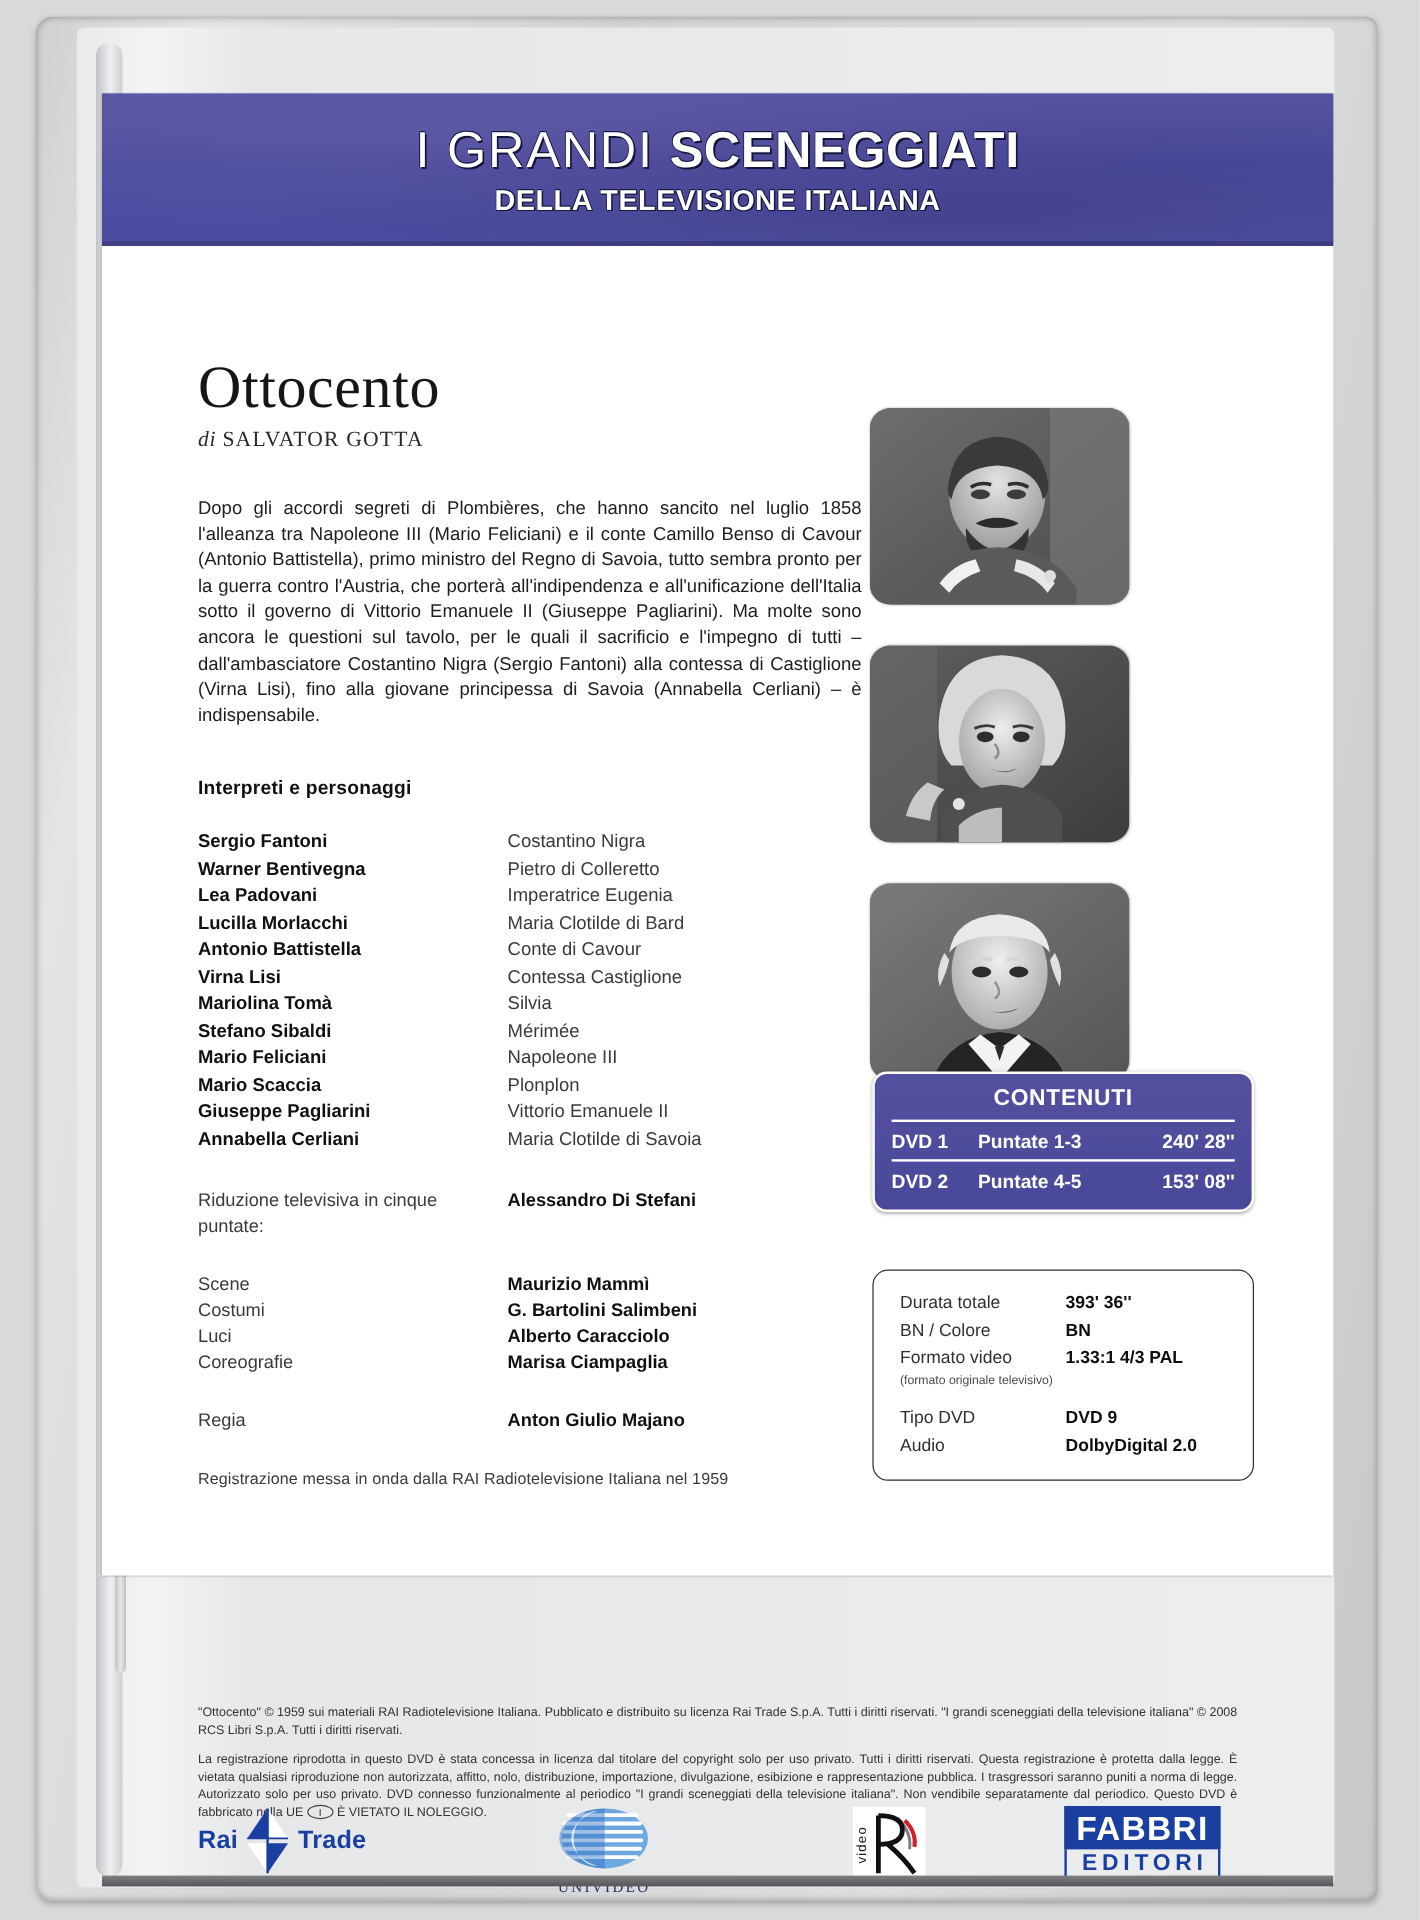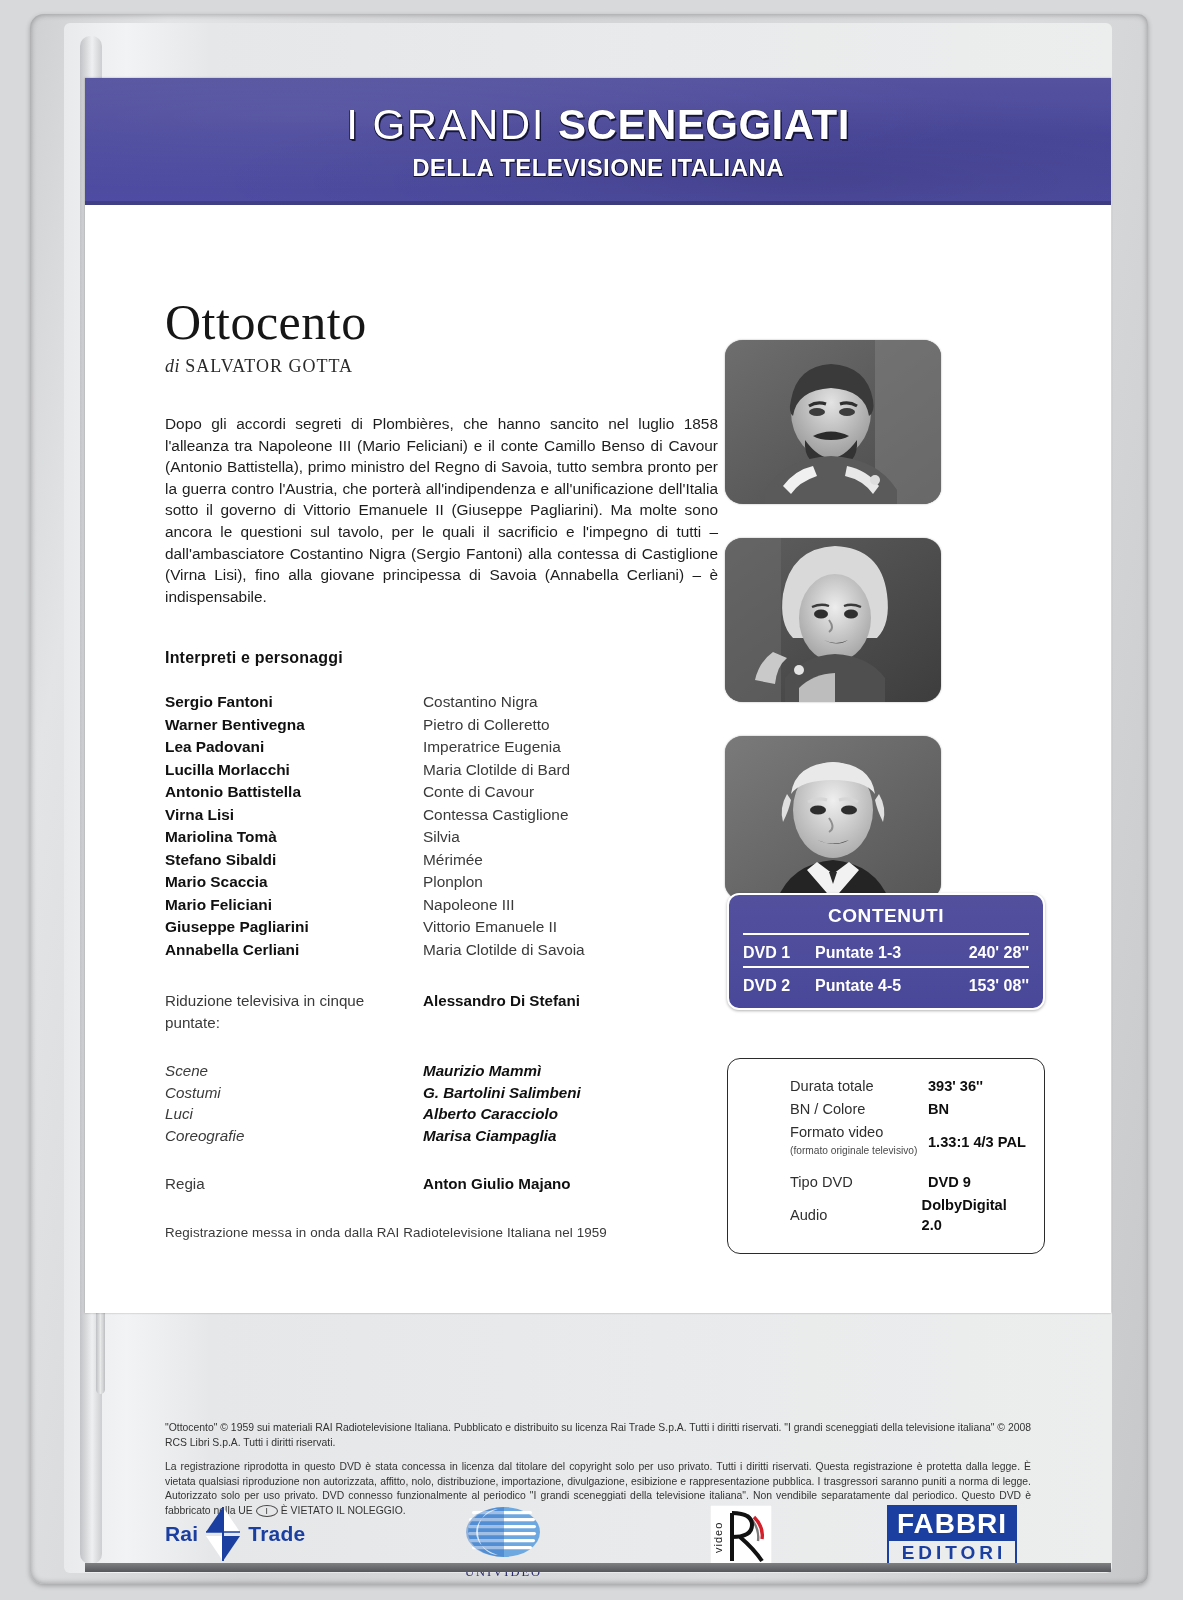--- a/index.html
+++ b/index.html
@@ -122,21 +122,21 @@
   .cast-table { margin-top: 24px; border-collapse: collapse; width: 470px; }
   .cast-table td { padding: 0 0 1.5px 0; vertical-align: top; font-size: 15.4px; line-height: 21px;}
   .cast-actor { font-weight: 700; color: #101010; width: 258px; }
   .cast-role  { font-weight: 400; color: #3a3a3a; }
 
   
   .credits { margin-top: 29px; width: 470px; }
   .credit-row { display: flex; font-size: 15.2px; line-height: 21.5px; }
   .credit-label { width: 258px; color: #3a3a3a; }
   .credit-value { font-weight: 700; color: #101010; }
-  .credits-block2 { margin-top: 27px; font-style: italic; }
+  .credits-block2 { margin-top: 27px; }
   .credits-block3 { margin-top: 27px; }
   .reg-line {
     margin-top: 30px;
     font-size: 13.4px; color: #3a3a3a; letter-spacing: .1px;
   }
 
   
   .thumbs { position: absolute; left: 0; top: 0; width: 232px; }
   .thumb {
     width: 216px; height: 164px;
@@ -175,21 +175,21 @@
 
   
   .specs {
     position: absolute; left: 2px; top: 718px;
     width: 318px;
     background: #fff;
     border: 1.6px solid #2b2b2b;
     border-radius: 13px;
     padding: 17px 18px 15px 22px;
   }
-  .spec-row { display: flex; align-items: center; font-size: 14.6px; line-height: 20px; margin-bottom: 3px; margin-left: 40px; }
+  .spec-row { display: flex; align-items: flex-start; font-size: 14.6px; line-height: 20px; margin-bottom: 3px; }
   .spec-label { width: 138px; color: #2f2f2f; }
   .spec-value { font-weight: 700; color: #0e0e0e; }
   .spec-sub { font-size: 10.2px; color: #4a4a4a; display: block; margin-top: -1px; }
   .spec-gap { height: 8px; }
 
   
   .legal {
     position: absolute; left: 80px; top: 1216px; width: 866px;
   }
   .legal p {
@@ -294,26 +294,26 @@
             </tr>
           <tr>
               <td class="cast-actor">Mariolina Tomà</td>
               <td class="cast-role">Silvia</td>
             </tr>
           <tr>
               <td class="cast-actor">Stefano Sibaldi</td>
               <td class="cast-role">Mérimée</td>
             </tr>
           <tr>
+              <td class="cast-actor">Mario Feliciani</td>
+              <td class="cast-role">Napoleone III</td>
+            </tr>
+          <tr>
               <td class="cast-actor">Mario Scaccia</td>
               <td class="cast-role">Plonplon</td>
-            </tr>
-          <tr>
-              <td class="cast-actor">Mario Feliciani</td>
-              <td class="cast-role">Napoleone III</td>
             </tr>
           <tr>
               <td class="cast-actor">Giuseppe Pagliarini</td>
               <td class="cast-role">Vittorio Emanuele II</td>
             </tr>
           <tr>
               <td class="cast-actor">Annabella Cerliani</td>
               <td class="cast-role">Maria Clotilde di Savoia</td>
             </tr>
         </tbody>

